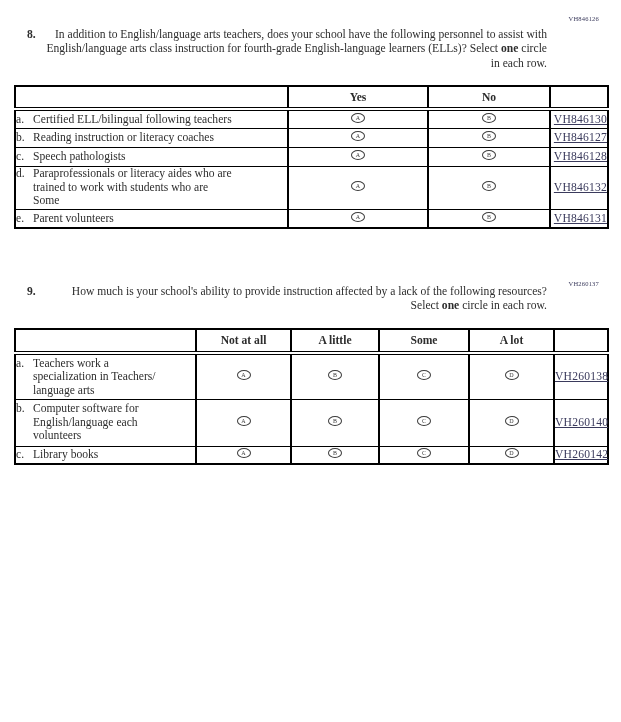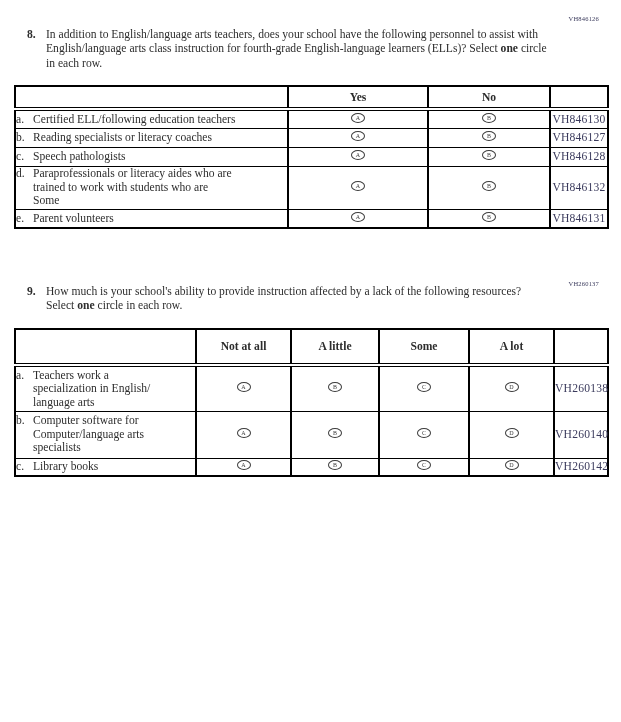--- a/index.html
+++ b/index.html
@@ -24,21 +24,21 @@
     position:absolute;
     left:27px;
     width:520px;
     font-size:11.6px;
     line-height:14.4px;
     display:flex;
   }
   #q8-question{top:28px;}
   #q9-question{top:285px;}
   .qnum{font-weight:bold;width:19px;flex:0 0 19px;}
-  .qtext{flex:1;}
+  .qtext{flex:1;text-align:right;}
   .qtext b{font-weight:bold;}
 
   table.grid{
     position:absolute;
     left:14px;
     border-collapse:collapse;
     table-layout:fixed;
     width:593px;
     border:2.5px solid #000;
   }
@@ -71,25 +71,26 @@
     border-radius:50%;
     font-size:6px;
     line-height:8px;
     text-align:center;
     color:#3c3c3c;
     overflow:hidden;
   }
   .code-cell{
     font-size:6.5px;
     color:#3a3a5c;
-    text-align:center;
+    text-align:right;
     letter-spacing:.2px;
+    text-decoration:underline;
   }
   .h22{height:22px}.h19{height:19px}.h43{height:43px}
-  .h24{height:36px}.h46{height:46px}.h47{height:47px}.h18{height:18px}
+  .h24{height:24px}.h46{height:46px}.h47{height:47px}.h18{height:18px}
 </style>
 </head>
 <body>
 
 <div class="page">
 
   <span class="qcode" id="q8-code">VH846126</span>
   <span class="qcode" id="q9-code">VH260137</span>
 
   <div class="question" id="q8-question">
@@ -115,34 +116,34 @@
         <th>No</th>
         <th></th>
       </tr>
     </thead>
     <tbody>
       <tr class="h19">
         <td class="label-cell">
             <div class="lab">
               <span class="letter">a.</span>
               <div class="lab-lines">
-                <div>Certified ELL/following education teachers</div>
+                <div>Certified ELL/bilingual following teachers</div>
               </div>
             </div>
           </td>
         <td class="bubble-cell"><span class="bubble">A</span></td>
         <td class="bubble-cell"><span class="bubble">B</span></td>
         <td class="code-cell">VH846130</td>
       </tr>
       <tr class="h19">
         <td class="label-cell">
             <div class="lab">
               <span class="letter">b.</span>
               <div class="lab-lines">
-                <div>Reading specialists or literacy coaches</div>
+                <div>Reading instruction or literacy coaches</div>
               </div>
             </div>
           </td>
         <td class="bubble-cell"><span class="bubble">A</span></td>
         <td class="bubble-cell"><span class="bubble">B</span></td>
         <td class="code-cell">VH846127</td>
       </tr>
       <tr class="h19">
         <td class="label-cell">
             <div class="lab">
@@ -214,39 +215,39 @@
         <th></th>
       </tr>
     </thead>
     <tbody>
       <tr class="h46">
         <td class="label-cell">
             <div class="lab">
               <span class="letter">a.</span>
               <div class="lab-lines">
           <div>Teachers work a</div>
-          <div>specialization in English/</div>
+          <div>specialization in Teachers/</div>
           <div>language arts</div>
         </div>
             </div>
           </td>
         <td class="bubble-cell"><span class="bubble">A</span></td>
         <td class="bubble-cell"><span class="bubble">B</span></td>
         <td class="bubble-cell"><span class="bubble">C</span></td>
         <td class="bubble-cell"><span class="bubble">D</span></td>
         <td class="code-cell">VH260138</td>
       </tr>
       <tr class="h47">
         <td class="label-cell">
             <div class="lab">
               <span class="letter">b.</span>
               <div class="lab-lines">
           <div>Computer software for</div>
-          <div>Computer/language arts</div>
-          <div>specialists</div>
+          <div>English/language each</div>
+          <div>volunteers</div>
         </div>
             </div>
           </td>
         <td class="bubble-cell"><span class="bubble">A</span></td>
         <td class="bubble-cell"><span class="bubble">B</span></td>
         <td class="bubble-cell"><span class="bubble">C</span></td>
         <td class="bubble-cell"><span class="bubble">D</span></td>
         <td class="code-cell">VH260140</td>
       </tr>
       <tr class="h18">

